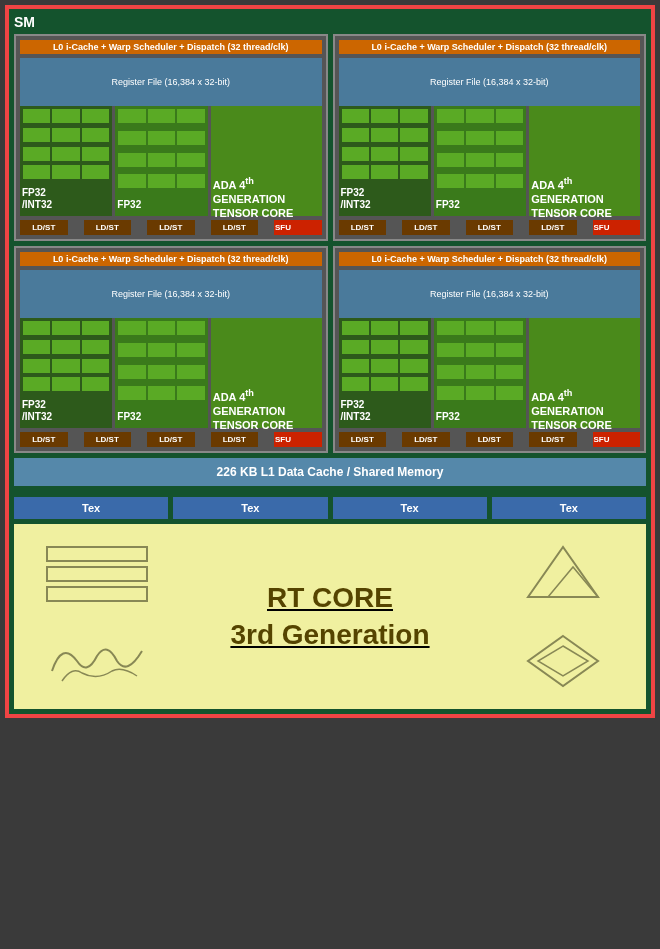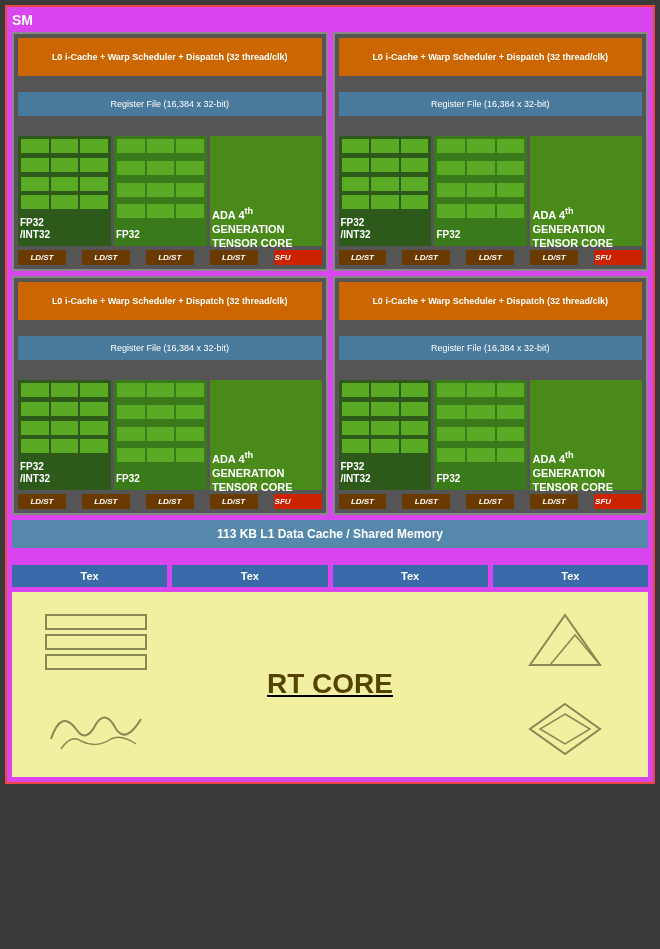--- a/index.html
+++ b/index.html
@@ -6,22 +6,22 @@
     body {
       width: 660px;
       height: 949px;
       background: #3a3a3a;
       font-family: Arial, sans-serif;
       overflow: hidden;
     }
     .sm-container {
       width: 650px;
       margin: 5px auto;
-      background: #d946ef;
-      border: 2px solid #ef4444;
+      background: #14532d;
+      border: 4px solid #ef4444;
       padding: 5px;
     }
     .sm-title {
       color: white;
       font-size: 14px;
       font-weight: bold;
       margin-bottom: 4px;
     }
     .quad-grid {
       display: grid;
@@ -31,46 +31,45 @@
     .sub-sm {
       background: #555;
       border: 2px solid #888;
       padding: 4px;
     }
     .l0-header {
       background: #cc6600;
       color: white;
       font-size: 9px;
       text-align: center;
-      padding: 14px 4px;
-      margin-bottom: 16px;
+      padding: 2px 4px;
+      margin-bottom: 4px;
       font-weight: bold;
     }
     .reg-file {
       background: #4a7a9b;
       color: white;
       font-size: 9px;
       text-align: center;
-      padding: 7px;
-      margin-bottom: 20px;
+      padding: 19px;
+      margin-bottom: 0;
     }
     .core-cell {
       background: #5aaa25;
       height: 14px;
     }
     .core-cell-dark {
       background: #4a8a1b;
       height: 14px;
     }
     .bottom-row {
       display: grid;
       grid-template-columns: repeat(5, 1fr);
       gap: 16px;
       margin-top: 4px;
-      font-style: italic;
     }
     .ld-st {
       background: #6a3a00;
       color: white;
       font-size: 8px;
       text-align: center;
       padding: 3px 1px;
       font-weight: bold;
     }
     .sfu {
@@ -87,21 +86,21 @@
       font-size: 12px;
       text-align: center;
       padding: 7px;
       margin-top: 5px;
       font-weight: bold;
     }
     .tex-row {
       display: grid;
       grid-template-columns: 1fr 1fr 1fr 1fr;
       gap: 5px;
-      margin-top: 17px;
+      margin-top: 11px;
     }
     .tex-block {
       background: #3a6aaa;
       color: white;
       font-size: 11px;
       text-align: center;
       padding: 5px;
       font-weight: bold;
     }
     .rt-core-section {
@@ -458,41 +457,42 @@
       <div class="bottom-row">
         <div class="ld-st">LD/ST</div>
         <div class="ld-st">LD/ST</div>
         <div class="ld-st">LD/ST</div>
         <div class="ld-st">LD/ST</div>
         <div class="sfu">SFU</div>
       </div>
     </div>
   </div>
 
-  <div class="l1-cache">113 KB L1 Data Cache / Shared Memory</div>
+  <div class="l1-cache">226 KB L1 Data Cache / Shared Memory</div>
 
   <div class="tex-row">
     <div class="tex-block">Tex</div>
     <div class="tex-block">Tex</div>
     <div class="tex-block">Tex</div>
     <div class="tex-block">Tex</div>
   </div>
 
   <div class="rt-core-section">
 
     <div class="rt-shape-1">
       <svg width="110" height="70" viewBox="0 0 110 70">
         <rect x="5" y="10" width="100" height="14" fill="none" stroke="#888855" stroke-width="2"></rect>
         <rect x="5" y="30" width="100" height="14" fill="none" stroke="#888855" stroke-width="2"></rect>
         <rect x="5" y="50" width="100" height="14" fill="none" stroke="#888855" stroke-width="2"></rect>
       </svg>
     </div>
 
     <div class="rt-core-label">
       <span>RT CORE</span>
+      <span>3rd Generation</span>
     </div>
 
     <div class="rt-shape-2">
       <svg width="90" height="70" viewBox="0 0 90 70">
         <polygon points="10,60 45,10 80,60" fill="none" stroke="#888855" stroke-width="2"></polygon>
         <polygon points="30,60 55,30 80,60" fill="none" stroke="#888855" stroke-width="1.5"></polygon>
       </svg>
     </div>
 
     <div class="rt-shape-3">

